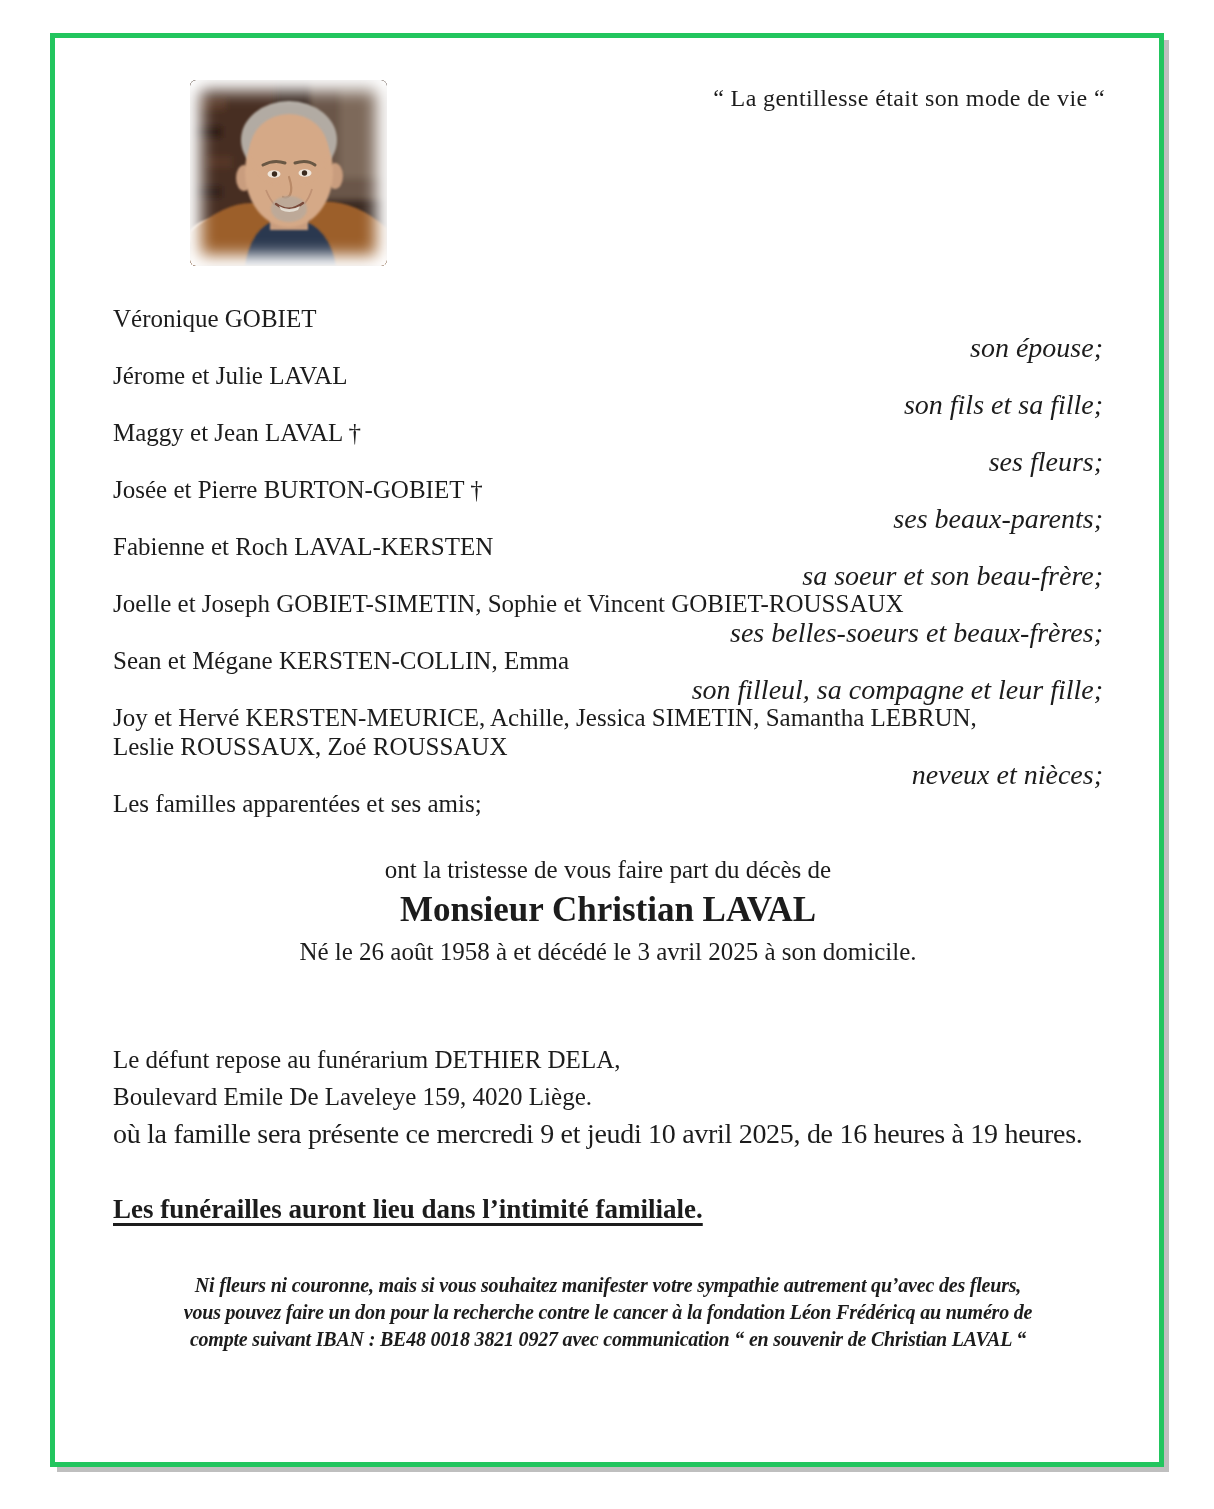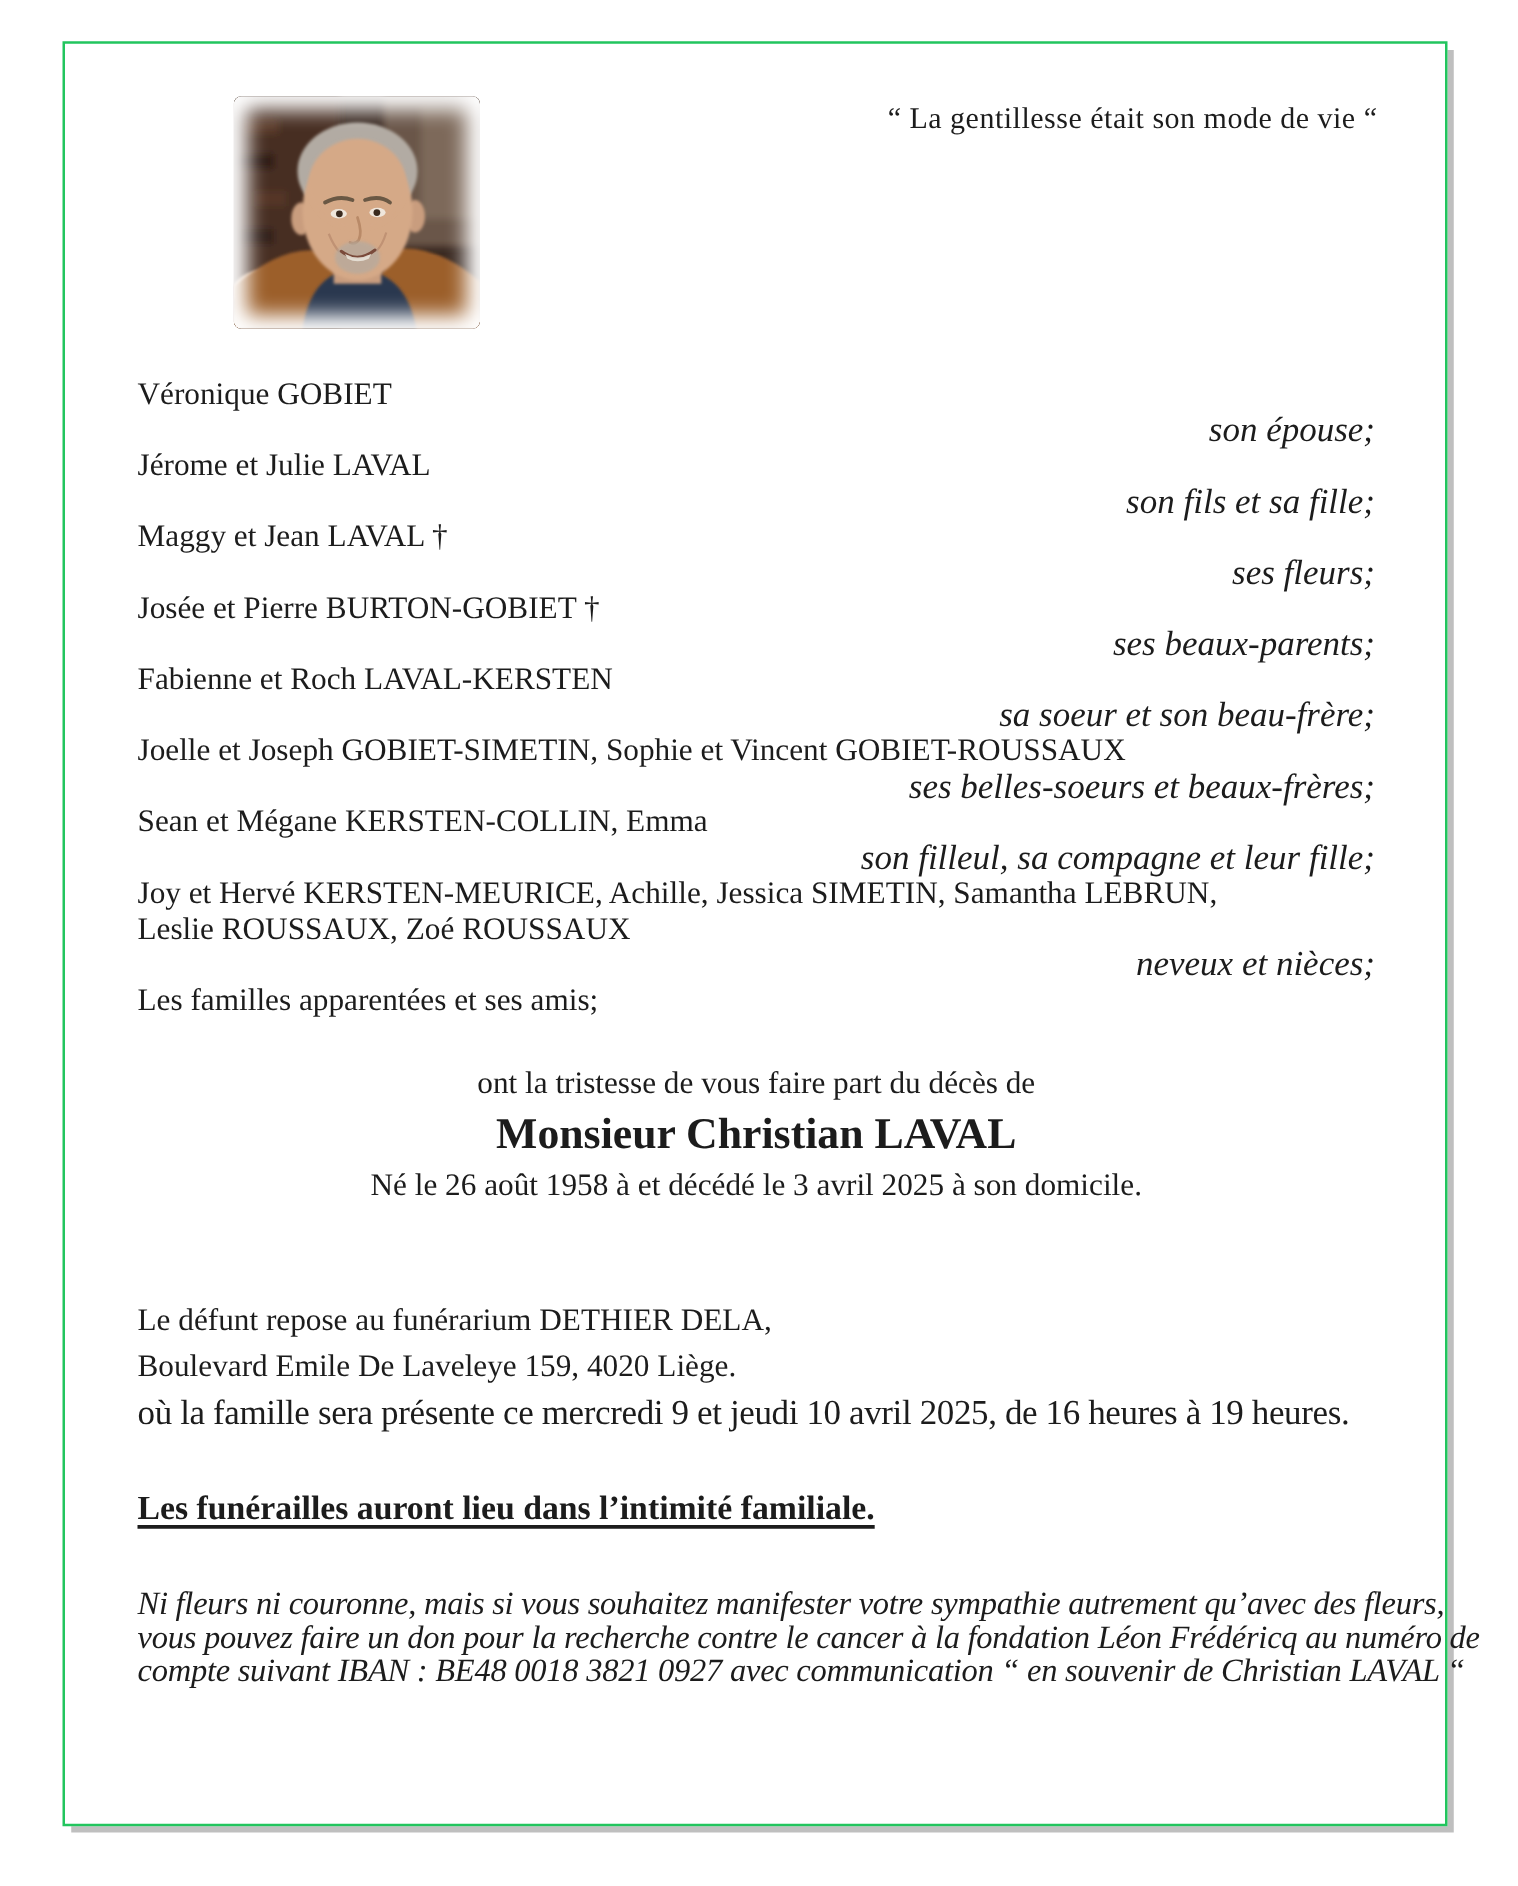--- a/index.html
+++ b/index.html
@@ -8,21 +8,21 @@
     background: #ffffff;
     font-family: "Liberation Serif", serif;
     color: #1c1c1c;
     overflow: hidden;
   }
   .page {
     position: absolute;
     left: 50px; top: 33px;
     width: 1104px; height: 1424px;
     background: #ffffff;
-    border: 2px solid #22c55e;
+    border: 5px solid #22c55e;
     box-shadow: 6px 6px 0 -1px #bfbfbf;
   }
   .photo {
     position: absolute;
     left: 135px; top: 42px;
     width: 197px; height: 186px;
     border-radius: 6px;
     overflow: hidden;
   }
   .photo svg { display: block; width: 100%; height: 100%; }
@@ -67,22 +67,22 @@
   .repose-line.long { font-size: 28px; letter-spacing: -.3px; }
   .funeral-notice {
     margin-top: 44px;
     font-size: 27px; font-weight: bold; line-height: 32px;
     text-decoration: underline;
     text-decoration-thickness: 2.5px;
     text-underline-offset: 5px;
   }
   .donation { text-align: center; margin-top: 47px; font-style: italic; }
   .donation-line {
-    font-size: 26px; line-height: 27px;
-    letter-spacing: -.2px; white-space: nowrap;
+    font-size: 20px; line-height: 27px;
+    letter-spacing: -.2px; white-space: nowrap; font-weight: bold;
   }
 </style>
 </head>
 <body>
 
 <div class="page">
 
   <div class="photo">
     <svg viewBox="0 0 197 186" preserveAspectRatio="none">
       <defs>

